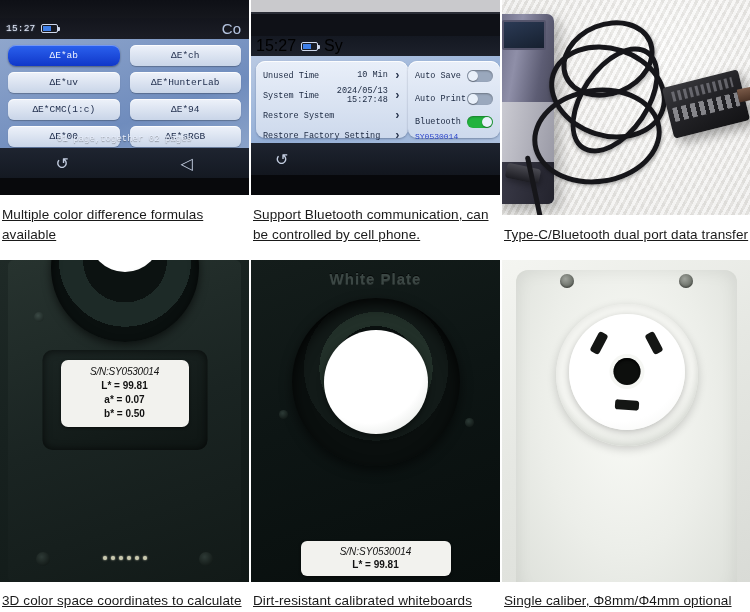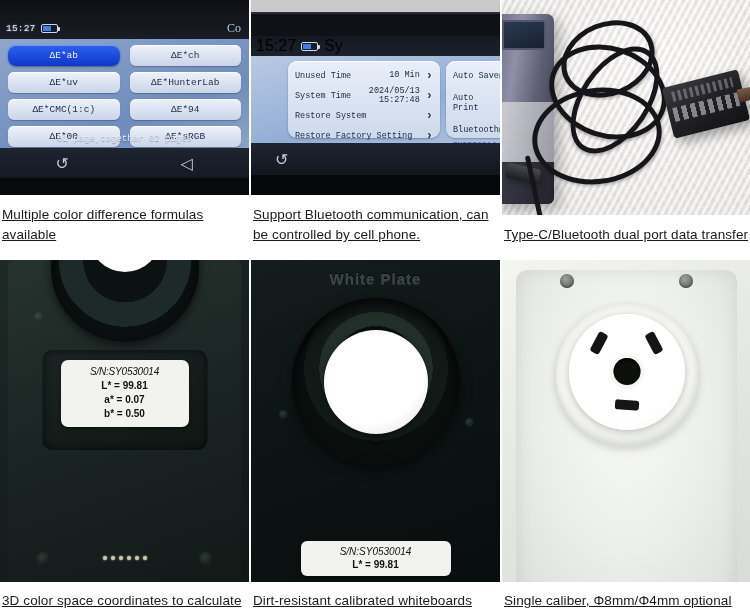--- a/index.html
+++ b/index.html
@@ -44,21 +44,21 @@
       background: linear-gradient(180deg,#13151c,#1b1d26);
       display:flex; align-items:center; padding:0 6px; }
   .dev1 .clock { color:#dfe6f5; font-size:9.5px; font-family:"Liberation Mono", monospace;
       text-shadow:0 0 2px rgba(200,220,255,.6); letter-spacing:0.2px;}
   .batt { width:17px; height:9px; border:1.2px solid #cfd8ec; border-radius:2px;
       margin-left:5px; position:relative; display:inline-block; }
   .batt:after { content:""; position:absolute; right:-3px; top:2px; width:2px; height:4px;
       background:#cfd8ec; border-radius:0 1px 1px 0;}
   .batt i { position:absolute; left:1px; top:1px; bottom:1px; width:8px; background:#3f7fe8; display:block;}
   .btico { margin-left:6px; color:#8fa0bd; font-size:10px; }
-  .dev1 .title { margin-left:auto; color:#cfe0ff; font-size:12px; opacity:.85; padding-right:2px;font-family:Liberation Serif, serif;}
+  .dev1 .title { margin-left:auto; color:#cfe0ff; font-size:15px; opacity:.85; padding-right:2px;}
   .dev1 .screen { position:absolute; left:0; right:0; top:39px; bottom:47px;
       background: linear-gradient(160deg,#8fa6cc 0%, #7e98c4 35%, #6f8cbd 65%, #8ba3c9 100%); }
   .fgrid { position:absolute; inset:0; padding:6px 8px 0 8px;
       display:grid; grid-template-columns: 1fr 1fr; gap:6px 10px; align-content:start; }
   .fbtn { height:21px; border-radius:6px; display:flex; align-items:center; justify-content:center;
       font-size:9.5px; color:#243; font-family:"Liberation Mono", monospace;
       background: linear-gradient(180deg,#eef2fa,#c9d5e8);
       box-shadow: 0 1px 1px rgba(0,0,0,.25), inset 0 1px 0 rgba(255,255,255,.8);
       color:#1d2b4a; white-space:nowrap; overflow:hidden; }
   .fbtn.sel { background: linear-gradient(180deg,#2b62ef,#1037c9); color:#eaf0ff;
@@ -74,21 +74,21 @@
 
   
   .dev2 { position:absolute; inset:0; background:#0b0d12; }
   .dev2 .outer-top { position:absolute; left:0; right:0; top:0; height:12px; background:#c9c9cc;}
   .dev2 .bez { position:absolute; left:0; right:0; top:12px; bottom:0; background:#0f1117;
       border-top:2px solid #2a2d36; }
   .dev2 .statusbar { position:absolute; left:0; right:0; top:36px; height:20px;
       background: linear-gradient(180deg,#141821,#1d212b); display:flex; align-items:center; padding:0 5px;}
   .dev2 .screen { position:absolute; left:0; right:0; top:56px; bottom:52px;
       background: linear-gradient(165deg,#b9c9e2 0%, #a6bcdd 30%, #93aed6 60%, #aec2df 100%); }
-  .panes { position:absolute; inset:0; display:flex; gap:6px; padding:5px 0 5px 5px;margin-left:32px; }
+  .panes { position:absolute; inset:0; display:flex; padding:5px 0 5px 5px; }
   .pane { background: linear-gradient(180deg,#e9eff9,#cdd9ec); border-radius:9px;
       box-shadow: 0 1px 2px rgba(30,40,70,.35), inset 0 1px 0 rgba(255,255,255,.85);
       padding:5px 7px; }
   .pane.left { flex:0 0 152px; display:flex; flex-direction:column; justify-content:space-between;}
   .pane.right { flex:1; display:flex; flex-direction:column; padding-top:9px; }
   .srow { display:flex; align-items:center; font-size:8.5px; color:#1b2840;
       font-family:"Liberation Mono", monospace; min-height:20px;}
   .srow .lab { flex:0 0 auto; }
   .srow .val { margin-left:auto; text-align:right; white-space:pre-line; line-height:9.5px; padding-right:4px;}
   .srow .chev { font-size:12px; color:#27344d; margin-left:2px; font-weight:bold;}

